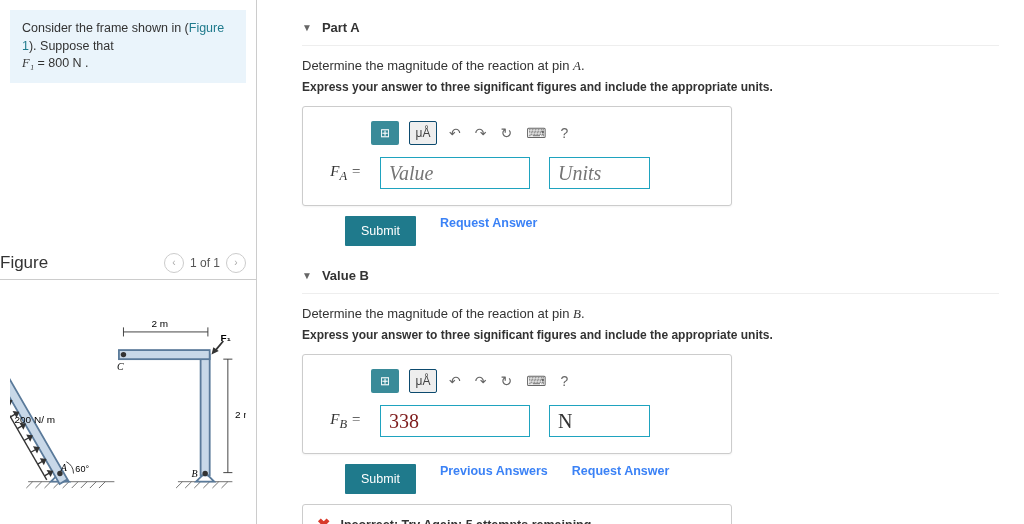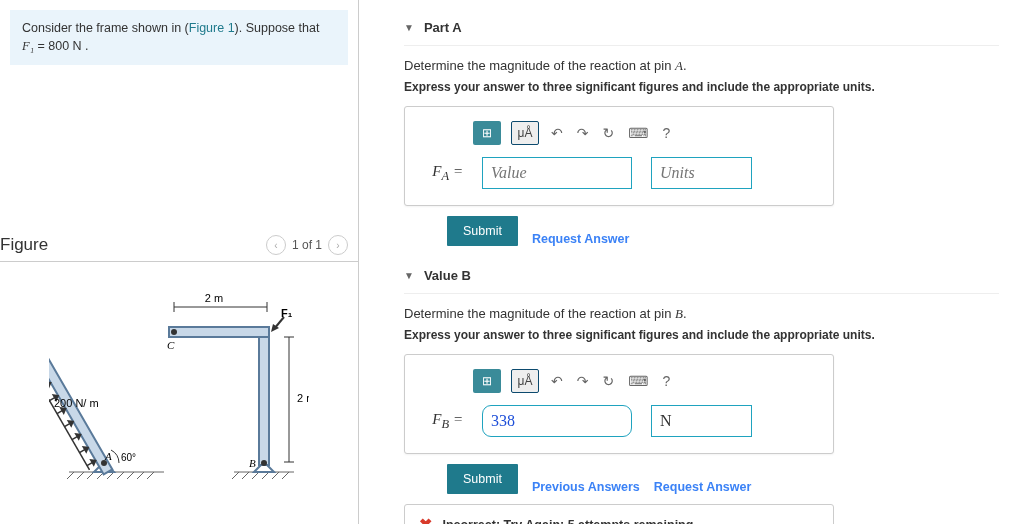--- a/index.html
+++ b/index.html
@@ -1,18 +1,18 @@
 <!DOCTYPE html>
 <html><head>
 <meta charset="utf-8">
 <style>
   * { box-sizing: border-box; margin: 0; padding: 0; }
   body { font-family: Arial, Helvetica, sans-serif; font-size: 13px; color: #333; background: #fff; width: 1024px; height: 524px; overflow: hidden; position: relative; }
   .layout { display: flex; height: 524px; }
-  .left-col { width: 359px; border-right: 1px solid #ccc; padding: 10px 0 0 0; }
+  .left-col { width: 257px; border-right: 1px solid #ccc; padding: 10px 0 0 0; }
   .right-col { flex: 1; padding: 20px 25px 0 45px; overflow: hidden; }
   .problem-box { background: #eaf4fb; padding: 10px 12px; margin: 0 10px 25px 10px; font-size: 12.5px; line-height: 1.4; }
   .problem-box i { font-family: 'Times New Roman', serif; font-style: italic; }
   .figure-header { display: flex; justify-content: space-between; align-items: center; padding: 0 10px 6px 0; border-bottom: 1px solid #ccc; margin-top: 170px; }
   .figure-title { font-size: 17px; font-weight: 400; }
   .figure-nav { display: flex; align-items: center; gap: 6px; font-size: 12px; color: #555; }
   .nav-btn { width: 20px; height: 20px; border: 1px solid #ccc; border-radius: 50%; display: flex; align-items: center; justify-content: center; color: #aaa; font-size: 10px; cursor: pointer; }
   .figure-body { padding: 15px 10px 0 10px; display: flex; justify-content: center; }
   .part { margin-bottom: 22px; }
   .part-header { display: flex; align-items: center; gap: 10px; padding-bottom: 10px; border-bottom: 1px solid #eee; margin-bottom: 12px; }
@@ -21,26 +21,26 @@
   .prompt { font-size: 13px; margin-bottom: 6px; }
   .prompt i { font-family: 'Times New Roman', serif; font-style: italic; }
   .instruct { font-size: 12px; font-weight: bold; margin-bottom: 12px; }
   .answer-box { border: 1px solid #ccc; border-radius: 3px; padding: 14px 18px 16px 18px; width: 430px; background: #fff; box-shadow: 0 1px 2px rgba(0,0,0,0.05); }
   .toolbar { display: flex; align-items: center; gap: 10px; margin-bottom: 12px; padding-left: 50px; }
   .tb-btn { background: #3a8b99; color: #fff; width: 28px; height: 24px; display: flex; align-items: center; justify-content: center; font-size: 12px; border-radius: 2px; }
   .tb-btn.light { background: #eee; color: #444; border: 1px solid #0c4a6e; }
   .tb-ico { color: #666; font-size: 14px; padding: 0 2px; }
   .input-row { display: flex; align-items: center; gap: 19px; }
   .var-label { font-family: 'Times New Roman', serif; font-style: italic; font-size: 15px; width: 40px; text-align: right; }
-  .val-input, .unit-input { height: 32px; border: 1px solid #1fa3bf; padding: 0 8px; font-size: 16px; font-family: 'Times New Roman', serif; }
+  .val-input, .unit-input { height: 32px; border: 1px solid #1fa3bf; padding: 0 8px; font-size: 20px; font-family: 'Times New Roman', serif; }
   .val-input { width: 150px; font-style: italic; color: #999; }
-  .val-input.filled { color: #1d4ed8; font-style: normal; border-radius: 9px; }
+  .val-input.filled { color: #7f1d1d; font-style: normal; }
   .unit-input { width: 101px; font-style: italic; color: #999; }
   .unit-input.filled { color: #333; font-style: normal; }
-  .action-row { margin-top: 10px; display: flex; align-items: flex-end; gap: 14px; padding-left: 43px; }
+  .action-row { margin-top: 10px; display: flex; align-items: flex-start; gap: 24px; padding-left: 43px; }
   .submit-btn { background: #1f7a8c; color: #fff; border: none; padding: 8px 16px; font-size: 12.5px; cursor: pointer; border-radius: 1px; }
   .link { color: #3b82f6; font-size: 12.5px; text-decoration: none; cursor: pointer; font-weight: bold; }
   .feedback { margin-top: 10px; border: 1px solid #ccc; border-radius: 3px; padding: 10px 14px; width: 430px; display: flex; align-items: center; gap: 10px; font-size: 12.5px; font-weight: bold; }
   .feedback .x { color: #d83a2b; font-size: 16px; font-weight: bold; }
   
   .fig-svg { width: 260px; height: 210px; }
 </style>
 </head>
 <body>
 

